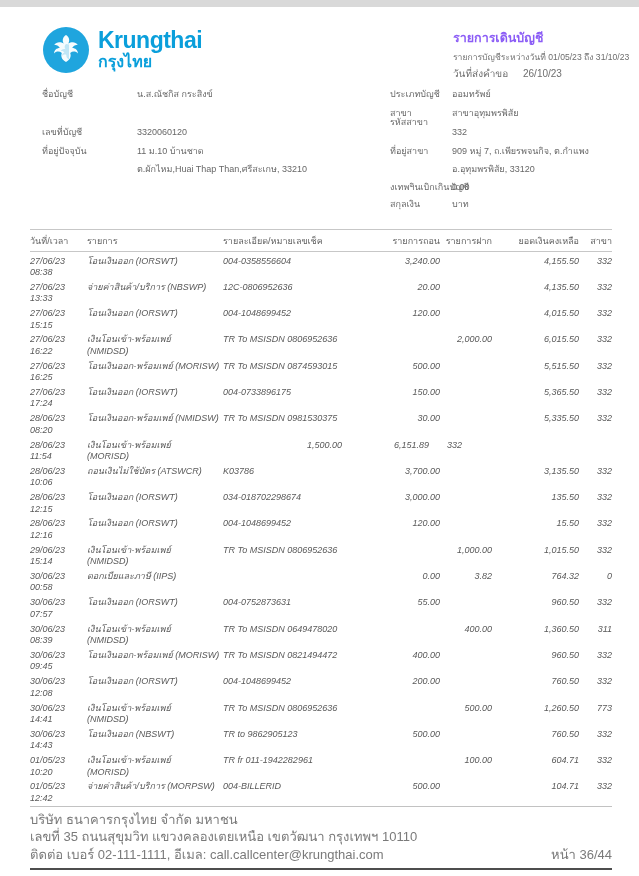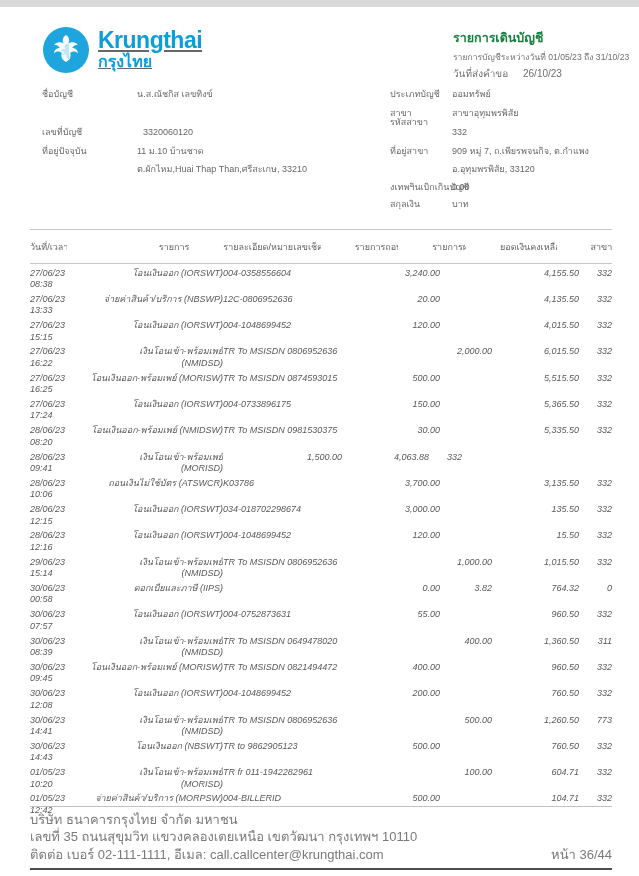--- a/index.html
+++ b/index.html
@@ -9,41 +9,41 @@
     background: #ffffff;
     position: relative;
     overflow: hidden;
     color: #666;
   }
   .top-strip { position: absolute; top: 0; left: 0; width: 639px; height: 7px; background: #d9d9d9; }
 
   
   .brand { position: absolute; top: 26px; left: 42px; display: flex; align-items: flex-start; }
   .logo-circle { width: 48px; height: 48px; display: block; }
-  .wordmark { margin-left: 8px; margin-top: 2px; text-decoration: underline; }
+  .wordmark { margin-left: 8px; margin-top: 2px; }
   .wordmark .en { font-size: 23px; font-weight: bold; color: #0a9fdb; letter-spacing: -0.5px; line-height: 24px; }
   .wordmark .th { font-size: 16px; font-weight: bold; color: #0a9fdb; line-height: 19px; }
 
   
   .report-head { position: absolute; top: 30px; left: 453px; width: 180px; }
-  .report-title { font-size: 12.5px; font-weight: bold; color: #15803d; line-height: 16px; }
+  .report-title { font-size: 12.5px; font-weight: bold; color: #8b5cf6; line-height: 16px; }
   .report-period { font-size: 8.6px; color: #6e6e6e; margin-top: 5px; line-height: 12px; }
   .report-reqrow { position: relative; margin-top: 5px; font-size: 10px; color: #6e6e6e; line-height: 12px; }
   .report-reqrow .val { position: absolute; left: 70px; top: 0; }
 
   
   .field { position: absolute; font-size: 9px; color: #676767; line-height: 12px; white-space: nowrap; }
 
   
   .stmt-table { position: absolute; left: 30px; top: 229px; width: 582px; font-size: 9px; color: #595959; }
-  .thead { display: flex; border-top: 1px solid #c7c7c7; border-bottom: 1px solid #c7c7c7; height: 35px; align-items: center; color: #5f5f5f; gap: 34px; }
+  .thead { display: flex; border-top: 1px solid #c7c7c7; border-bottom: 1px solid #c7c7c7; height: 23px; align-items: center; color: #5f5f5f; }
   .tbody .txn-row { display: flex; height: 26.3px; padding-top: 3.5px; font-style: italic; }
   .cell { overflow: hidden; white-space: nowrap; }
   .c-date   { width: 57px;  text-align: left; }
-  .c-desc   { width: 136px; text-align: right; }
+  .c-desc   { width: 136px; text-align: left; }
   .c-detail { width: 150px; text-align: left; }
   .c-wd     { width: 67px;  text-align: right; }
   .c-dep    { width: 52px;  text-align: right; }
   .c-bal    { width: 87px;  text-align: right; }
   .c-br     { width: 33px;  text-align: right; }
   .txn-row .l1, .txn-row .l2 { line-height: 11.4px; }
 
   
   .footer { position: absolute; left: 30px; top: 806px; width: 582px; border-top: 1px solid #c2c2c2; font-size: 13px; color: #7a7a7a; }
   .footer .frow { margin-top: 6.5px; line-height: 11px; position: relative; }
@@ -70,23 +70,23 @@
 <div class="report-head">
   <div class="report-title">รายการเดินบัญชี</div>
   <div class="report-period">รายการบัญชีระหว่างวันที่ 01/05/23 ถึง 31/10/23</div>
   <div class="report-reqrow">
     <span>วันที่ส่งคำขอ</span>
     <span class="val">26/10/23</span>
   </div>
 </div>
 
 <span class="field" style="left:42px;  top:88px">ชื่อบัญชี</span>
-<span class="field" style="left:137px; top:88px">น.ส.ณัชกิส เลขทิงข์</span>
+<span class="field" style="left:137px; top:88px">น.ส.ณัชกิส กระสิงข์</span>
 <span class="field" style="left:42px;  top:126px">เลขที่บัญชี</span>
-<span class="field" style="left:143px; top:126px">3320060120</span>
+<span class="field" style="left:137px; top:126px">3320060120</span>
 <span class="field" style="left:42px;  top:145px">ที่อยู่ปัจจุบัน</span>
 <span class="field" style="left:137px; top:145px">11 ม.10 บ้านชาด</span>
 <span class="field" style="left:137px; top:163px">ต.ผักไหม,Huai Thap Than,ศรีสะเกษ, 33210</span>
 
 <span class="field" style="left:390px; top:88px">ประเภทบัญชี</span>
 <span class="field" style="left:452px; top:88px">ออมทรัพย์</span>
 <span class="field" style="left:390px; top:107px">สาขา</span>
 <span class="field" style="left:452px; top:107px">สาขาอุทุมพรพิสัย</span>
 <span class="field" style="left:390px; top:116px">รหัสสาขา</span>
 <span class="field" style="left:452px; top:126px">332</span>
@@ -287,34 +287,34 @@
       <div class="l1">5,335.50</div>
     </div>
     <div class="cell c-br">
       <div class="l1">332</div>
     </div>
   </div>
 
   <div class="txn-row">
     <div class="cell c-date">
       <div class="l1">28/06/23</div>
-      <div class="l2">09:41</div>
+      <div class="l2">11:54</div>
     </div>
     <div class="cell c-desc">
       <div class="l1">เงินโอนเข้า-พร้อมเพย์</div>
       <div class="l2">(MORISD)</div>
     </div>
     <div class="cell c-wd">
       <div class="l1"></div>
     </div>
     <div class="cell c-dep">
       <div class="l1">1,500.00</div>
     </div>
     <div class="cell c-bal">
-      <div class="l1">4,063.88</div>
+      <div class="l1">6,151.89</div>
     </div>
     <div class="cell c-br">
       <div class="l1">332</div>
     </div>
   </div>
 
   <div class="txn-row">
     <div class="cell c-date">
       <div class="l1">28/06/23</div>
       <div class="l2">10:06</div>

